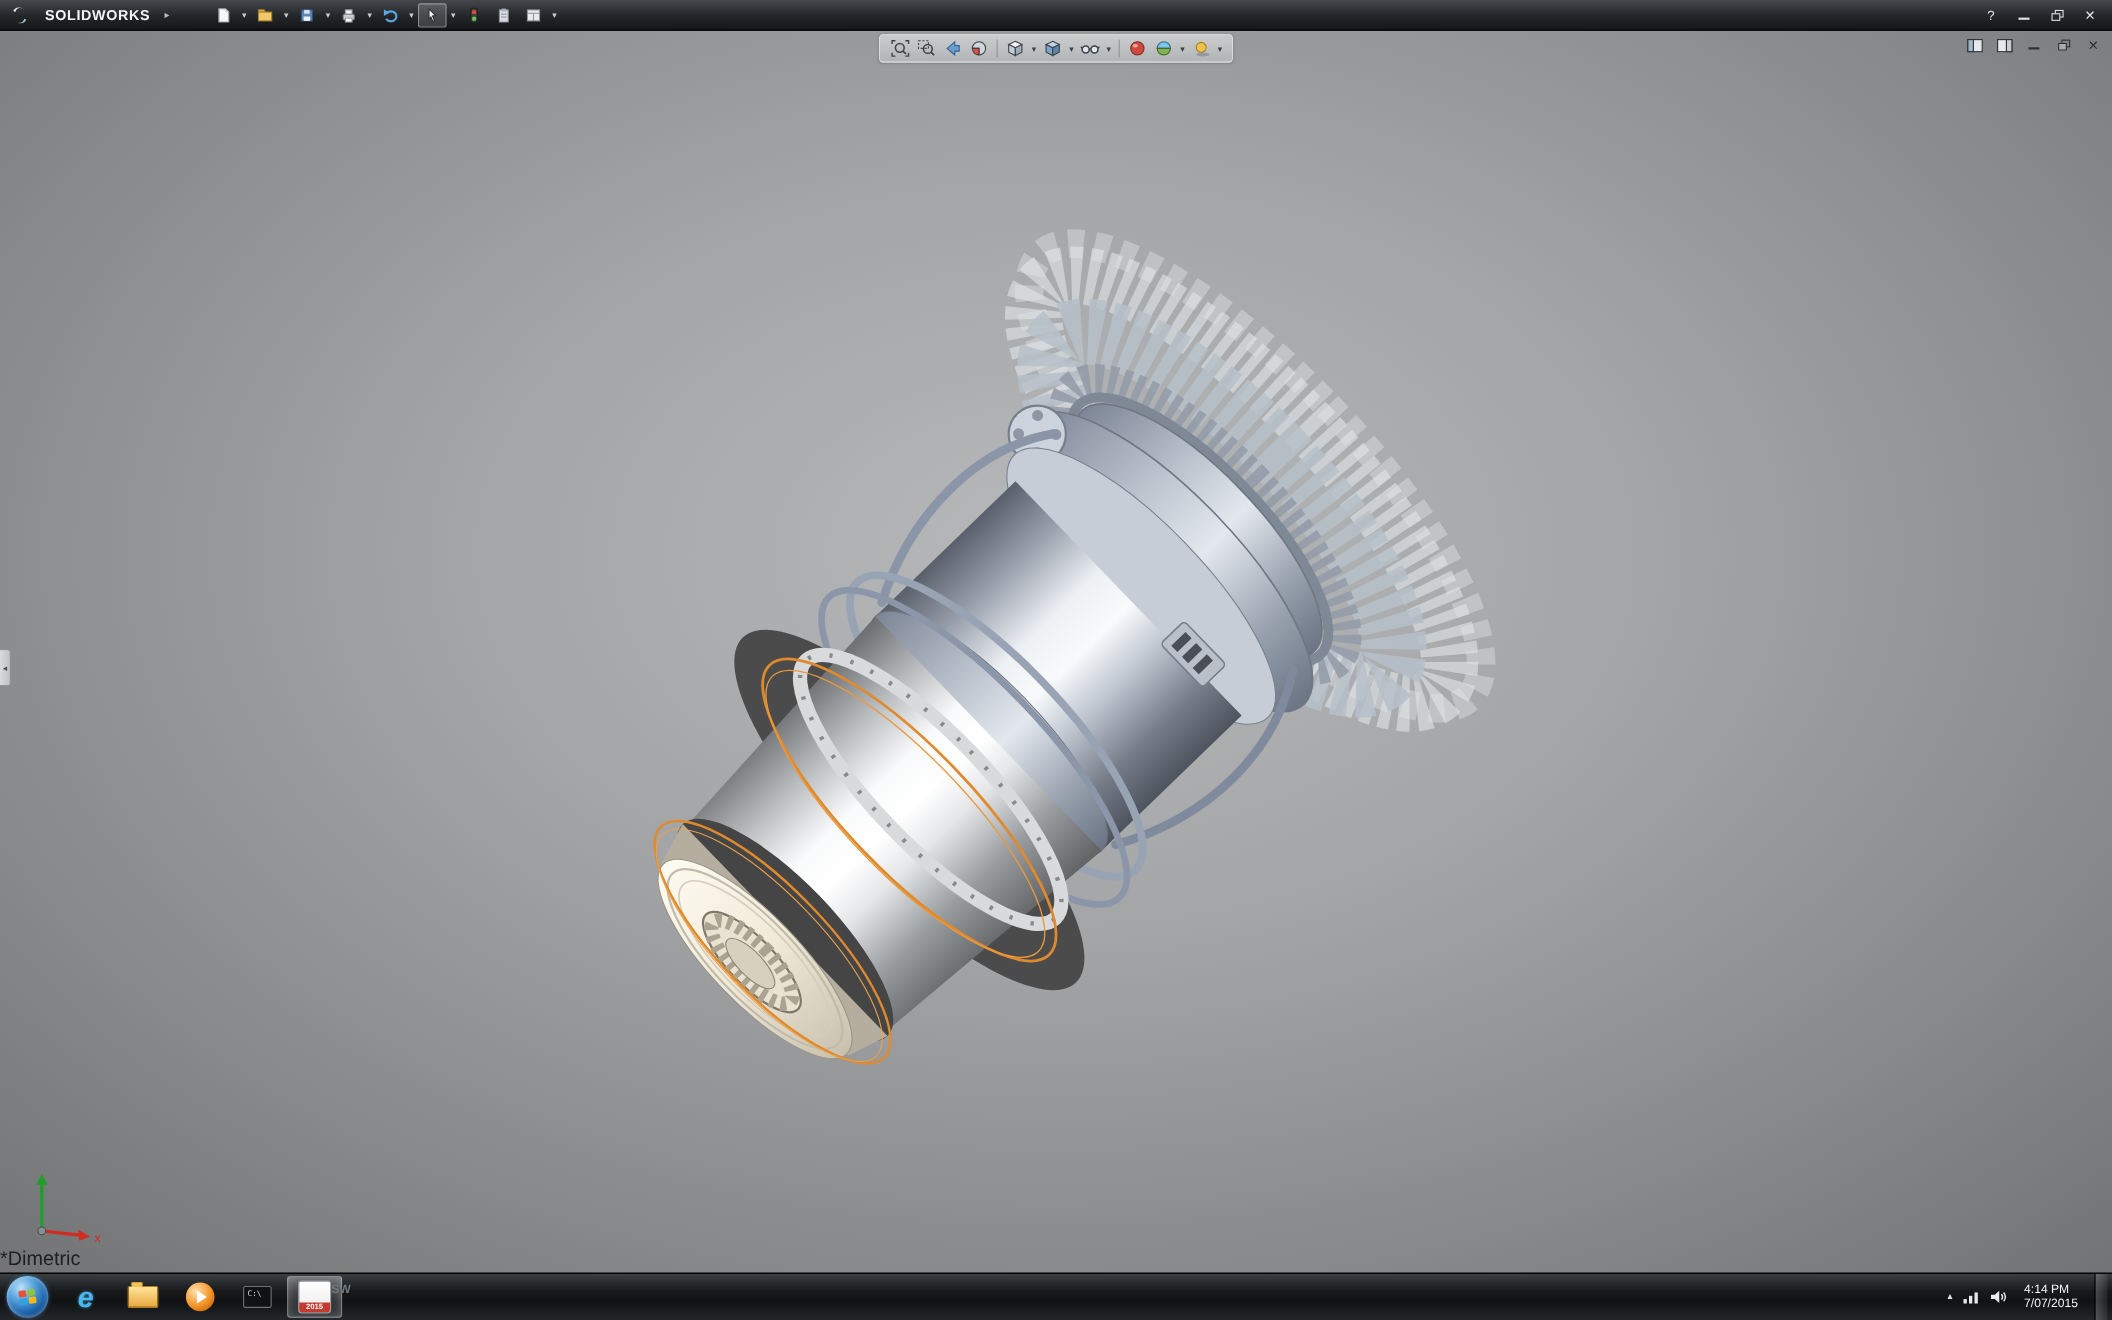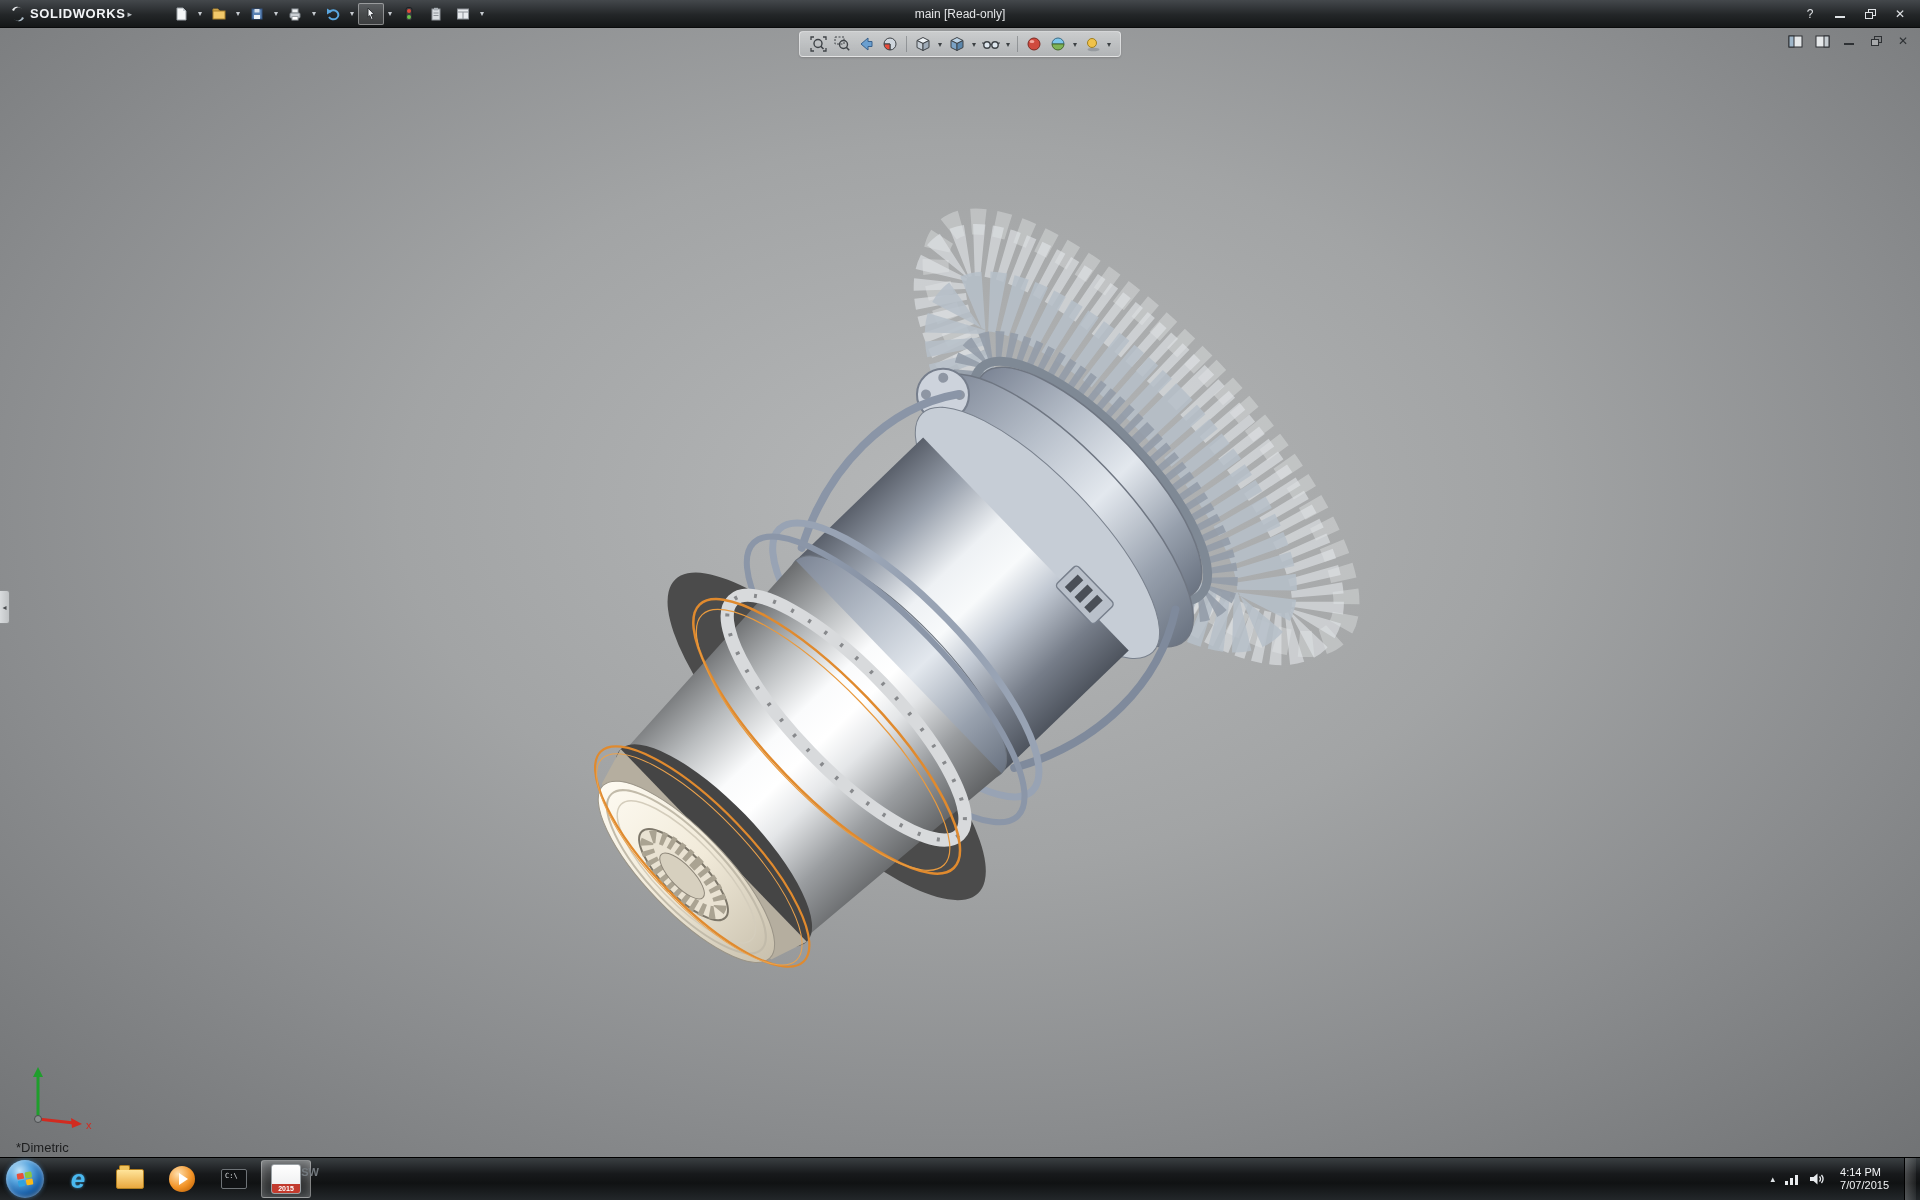--- a/index.html
+++ b/index.html
@@ -4,21 +4,21 @@
 <style>
   * { margin:0; padding:0; box-sizing:border-box; }
   html,body { width:1920px; height:1200px; overflow:hidden; background:#000;
               font-family:"Liberation Sans", sans-serif; }
   .glyph { font-family:"DejaVu Sans", sans-serif; }
 
   
   .titlebar { position:absolute; left:0; top:0; width:1920px; height:28px;
     background:linear-gradient(#44484c, #232628 55%, #141617);
     border-bottom:1px solid #0a0b0c; display:flex; align-items:center; color:#e8eaec; z-index:30; }
-  .brand { display:flex; align-items:center; gap:2px; padding:0 10px 0 8px; }
+  .brand { display:flex; align-items:center; gap:13px; padding:0 10px 0 8px; }
   .brand-name { font-size:13px; font-weight:bold; letter-spacing:.6px; color:#f2f4f6; }
   .brand-arrow { font-size:9px; color:#b9bec2; }
   .tbtn { width:26px; height:22px; display:flex; align-items:center; justify-content:center; border-radius:2px; }
   .tbtn.pressed { background:rgba(255,255,255,.16); border:1px solid rgba(255,255,255,.38); }
   .chev { font-size:8px; color:#c6cbd0; width:10px; text-align:center; }
   .menu-tools { display:flex; align-items:center; gap:1px; margin-left:26px; }
   .title-center { position:absolute; left:0; right:0; text-align:center; font-size:12px; color:#e3e5e7; pointer-events:none; }
   .win-controls { margin-left:auto; display:flex; align-items:center; gap:10px; padding-right:10px; }
   .wc { width:20px; height:18px; display:flex; align-items:center; justify-content:center; color:#dfe2e5; font-size:12px; }
   .ico-min { width:10px; height:8px; border-bottom:2px solid #dfe2e5; }
@@ -47,21 +47,21 @@
   .mdi .ico-restore i { border-color:#2e3134; }
   .mdi .ico-restore b { border-color:#2e3134; background:#a7a9ab; }
   .mdi-x { font-size:12px; font-weight:bold; color:#2e3134; }
 
   .panel-tab { position:absolute; left:0; top:562px; width:10px; height:34px;
     background:linear-gradient(90deg,#d8dbdd,#bfc2c4); border:1px solid #8e9193; border-left:none;
     border-radius:0 3px 3px 0; display:flex; align-items:center; justify-content:center;
     font-size:8px; color:#4a4d50; z-index:20; }
 
   .triad { position:absolute; left:16px; bottom:20px; z-index:15; }
-  .view-label { position:absolute; left:16px; bottom:2px; font-size:13px; color:#1d1e1f; z-index:15; }
+  .view-label { position:absolute; left:0; bottom:2px; font-size:18px; color:#1d1e1f; z-index:15; }
 
   
   .taskbar { position:absolute; left:0; top:1157px; width:1920px; height:43px;
     background:linear-gradient(#3a3f42, #17191b 38%, #101213 60%, #23272a);
     border-top:1px solid #000; display:flex; align-items:center; z-index:40; }
   .orb { width:38px; height:38px; margin:0 8px 0 6px; border-radius:50%;
     background:radial-gradient(circle at 35% 28%, #bfe2f8 0%, #5aa7e0 30%, #1d64ac 62%, #083a6e 85%, #021c3c 100%);
     box-shadow:inset 0 0 5px rgba(255,255,255,.55), 0 0 4px rgba(80,160,230,.5);
     display:flex; align-items:center; justify-content:center; }
   .tapp { width:50px; height:38px; display:flex; align-items:center; justify-content:center; border-radius:3px; margin:0 1px; }
@@ -172,21 +172,20 @@
     <span class="tbtn">
       <svg width="16" height="16" viewBox="0 0 16 16">
         <rect x="2.5" y="3" width="11" height="10" fill="#e8ebee" stroke="#8d9298"></rect>
         <line x1="2.5" y1="6" x2="13.5" y2="6" stroke="#8d9298"></line>
         <line x1="8" y1="6" x2="8" y2="13" stroke="#8d9298"></line>
       </svg>
     </span>
     <span class="chev glyph">▾</span>
   </div>
 
-  <div class="title-center">main [Read-only]</div>
 
   <div class="win-controls">
     <span class="wc">?</span>
     <span class="wc">
         <span class="ico-min"></span>
       </span>
     <span class="wc">
         <span class="ico-restore">
           <i></i>
           <b></b>

